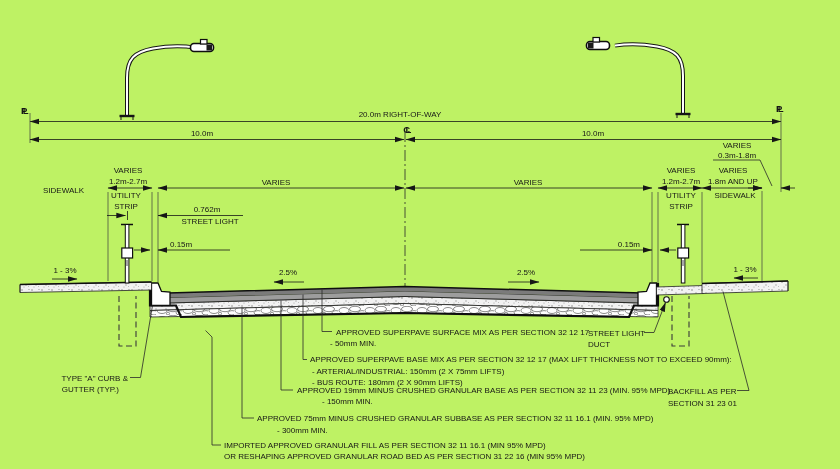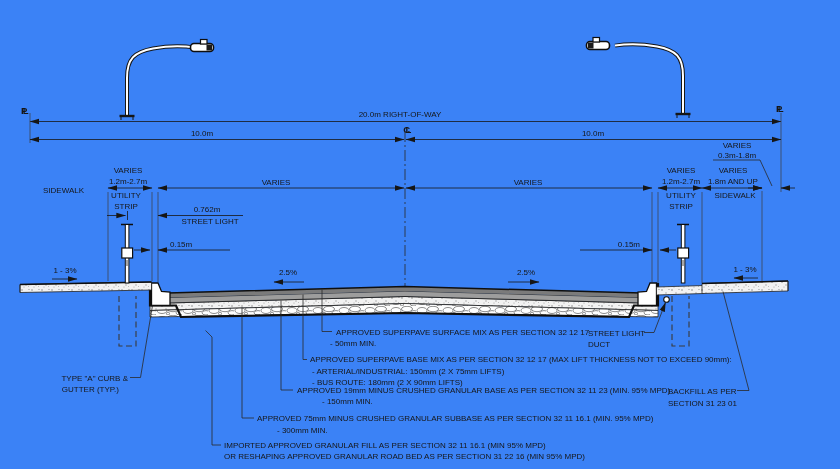--- a/index.html
+++ b/index.html
@@ -1,16 +1,16 @@
 <!DOCTYPE html>
 <html><head>
 <meta charset="utf-8">
 <style>
   html,body{margin:0;padding:0;background:#fff;}
-  #stage{position:relative;width:840px;height:469px;background:#3b82f6;overflow:hidden;}
+  #stage{position:relative;width:840px;height:469px;background:#bef264;overflow:hidden;}
   svg{position:absolute;left:0;top:0;}
   svg text{font-family:"Liberation Sans","DejaVu Sans",sans-serif;font-size:8px;fill:#161616;}
   .c{text-anchor:middle;}
   .e{text-anchor:end;}
   .sym{font-size:9.5px;letter-spacing:-4.6px;font-weight:bold;}
   .ln{stroke:#161616;fill:none;}
   .thin{stroke:#3c3c3c;stroke-width:0.7;fill:none;}
   .dim{stroke:#161616;stroke-width:0.8;fill:none;}
   .lead{stroke:#2a2a2a;stroke-width:0.8;fill:none;}
   .heavy{stroke:#0e0e0e;stroke-width:2.2;fill:none;}

